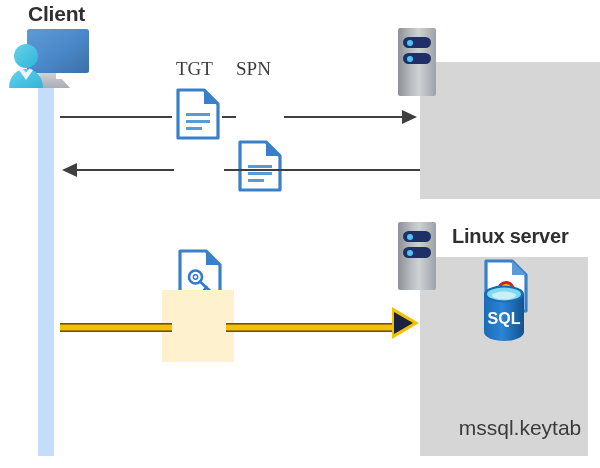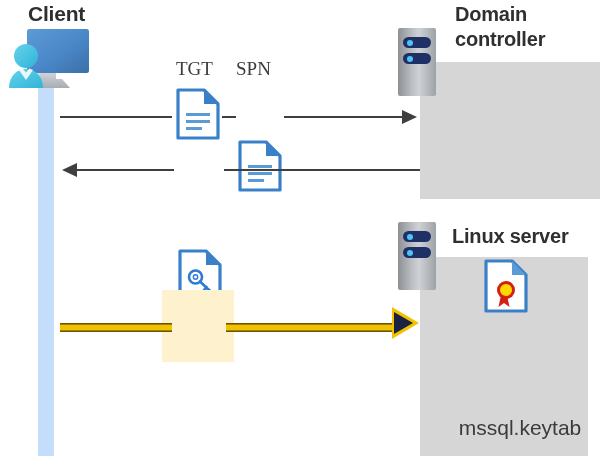--- a/index.html
+++ b/index.html
@@ -95,24 +95,20 @@
       <rect x="21" y="3" width="62" height="44" rx="2.5" fill="url(#monGrad)"></rect>
 
       <path d="M3 62 c0 -12 8 -19 17 -19 c9 0 17 7 17 19 z" fill="url(#personGrad)"></path>
 
       <path d="M13 44 l7 10 l7 -10 l-3.5 -1.5 l-3.5 4 l-3.5 -4 z" fill="#ffffff" opacity="0.88"></path>
 
       <circle cx="20" cy="30" r="12" fill="url(#personGrad)"></circle>
     </svg>
   </div>
 
-  <div class="abs title" id="dc-title">
-    <div>Domain</div>
-    <div>controller</div>
-  </div>
 
   <div class="abs server" id="dc-server">
     <div class="bay b1">
         <i></i>
       </div>
     <div class="bay b2">
         <i></i>
       </div>
   </div>
 
@@ -214,16 +210,32 @@
     </svg>
   </div>
 
   <div class="abs" style="left:392px;top:307px;">
     <svg width="28" height="32" viewBox="0 0 28 32">
       <path d="M0 0 L27 16 L0 32 Z" fill="#f2c200"></path>
       <path d="M2 5 L21 16 L2 27 Z" fill="#1b2340"></path>
     </svg>
   </div>
 
+  <div class="abs" style="left:477px;top:284px;">
+    <svg width="54" height="58" viewBox="0 0 54 58">
+      <defs>
+        <linearGradient id="cylGrad" x1="0" y1="0" x2="1" y2="0">
+          <stop offset="0%" stop-color="#1a6bb5"></stop>
+          <stop offset="45%" stop-color="#2a86d6"></stop>
+          <stop offset="100%" stop-color="#12528f"></stop>
+        </linearGradient>
+      </defs>
+      <path d="M7 10 h40 v38 c0 5 -9 9 -20 9 c-11 0 -20 -4 -20 -9 z" fill="url(#cylGrad)"></path>
+      <ellipse cx="27" cy="10" rx="20" ry="8.5" fill="#1a6bb5"></ellipse>
+      <ellipse cx="27" cy="10" rx="17" ry="6.5" fill="#7fd9ef"></ellipse>
+      <ellipse cx="27" cy="11.5" rx="12" ry="4" fill="#cbeef8"></ellipse>
+      <text x="27" y="40" font-family="'Liberation Sans',sans-serif" font-size="16" font-weight="bold" fill="#ffffff" text-anchor="middle">SQL</text>
+    </svg>
+  </div>
 
   <div class="abs" id="keytab-label">mssql.keytab</div>
 
 </div>
 
 </body></html>

